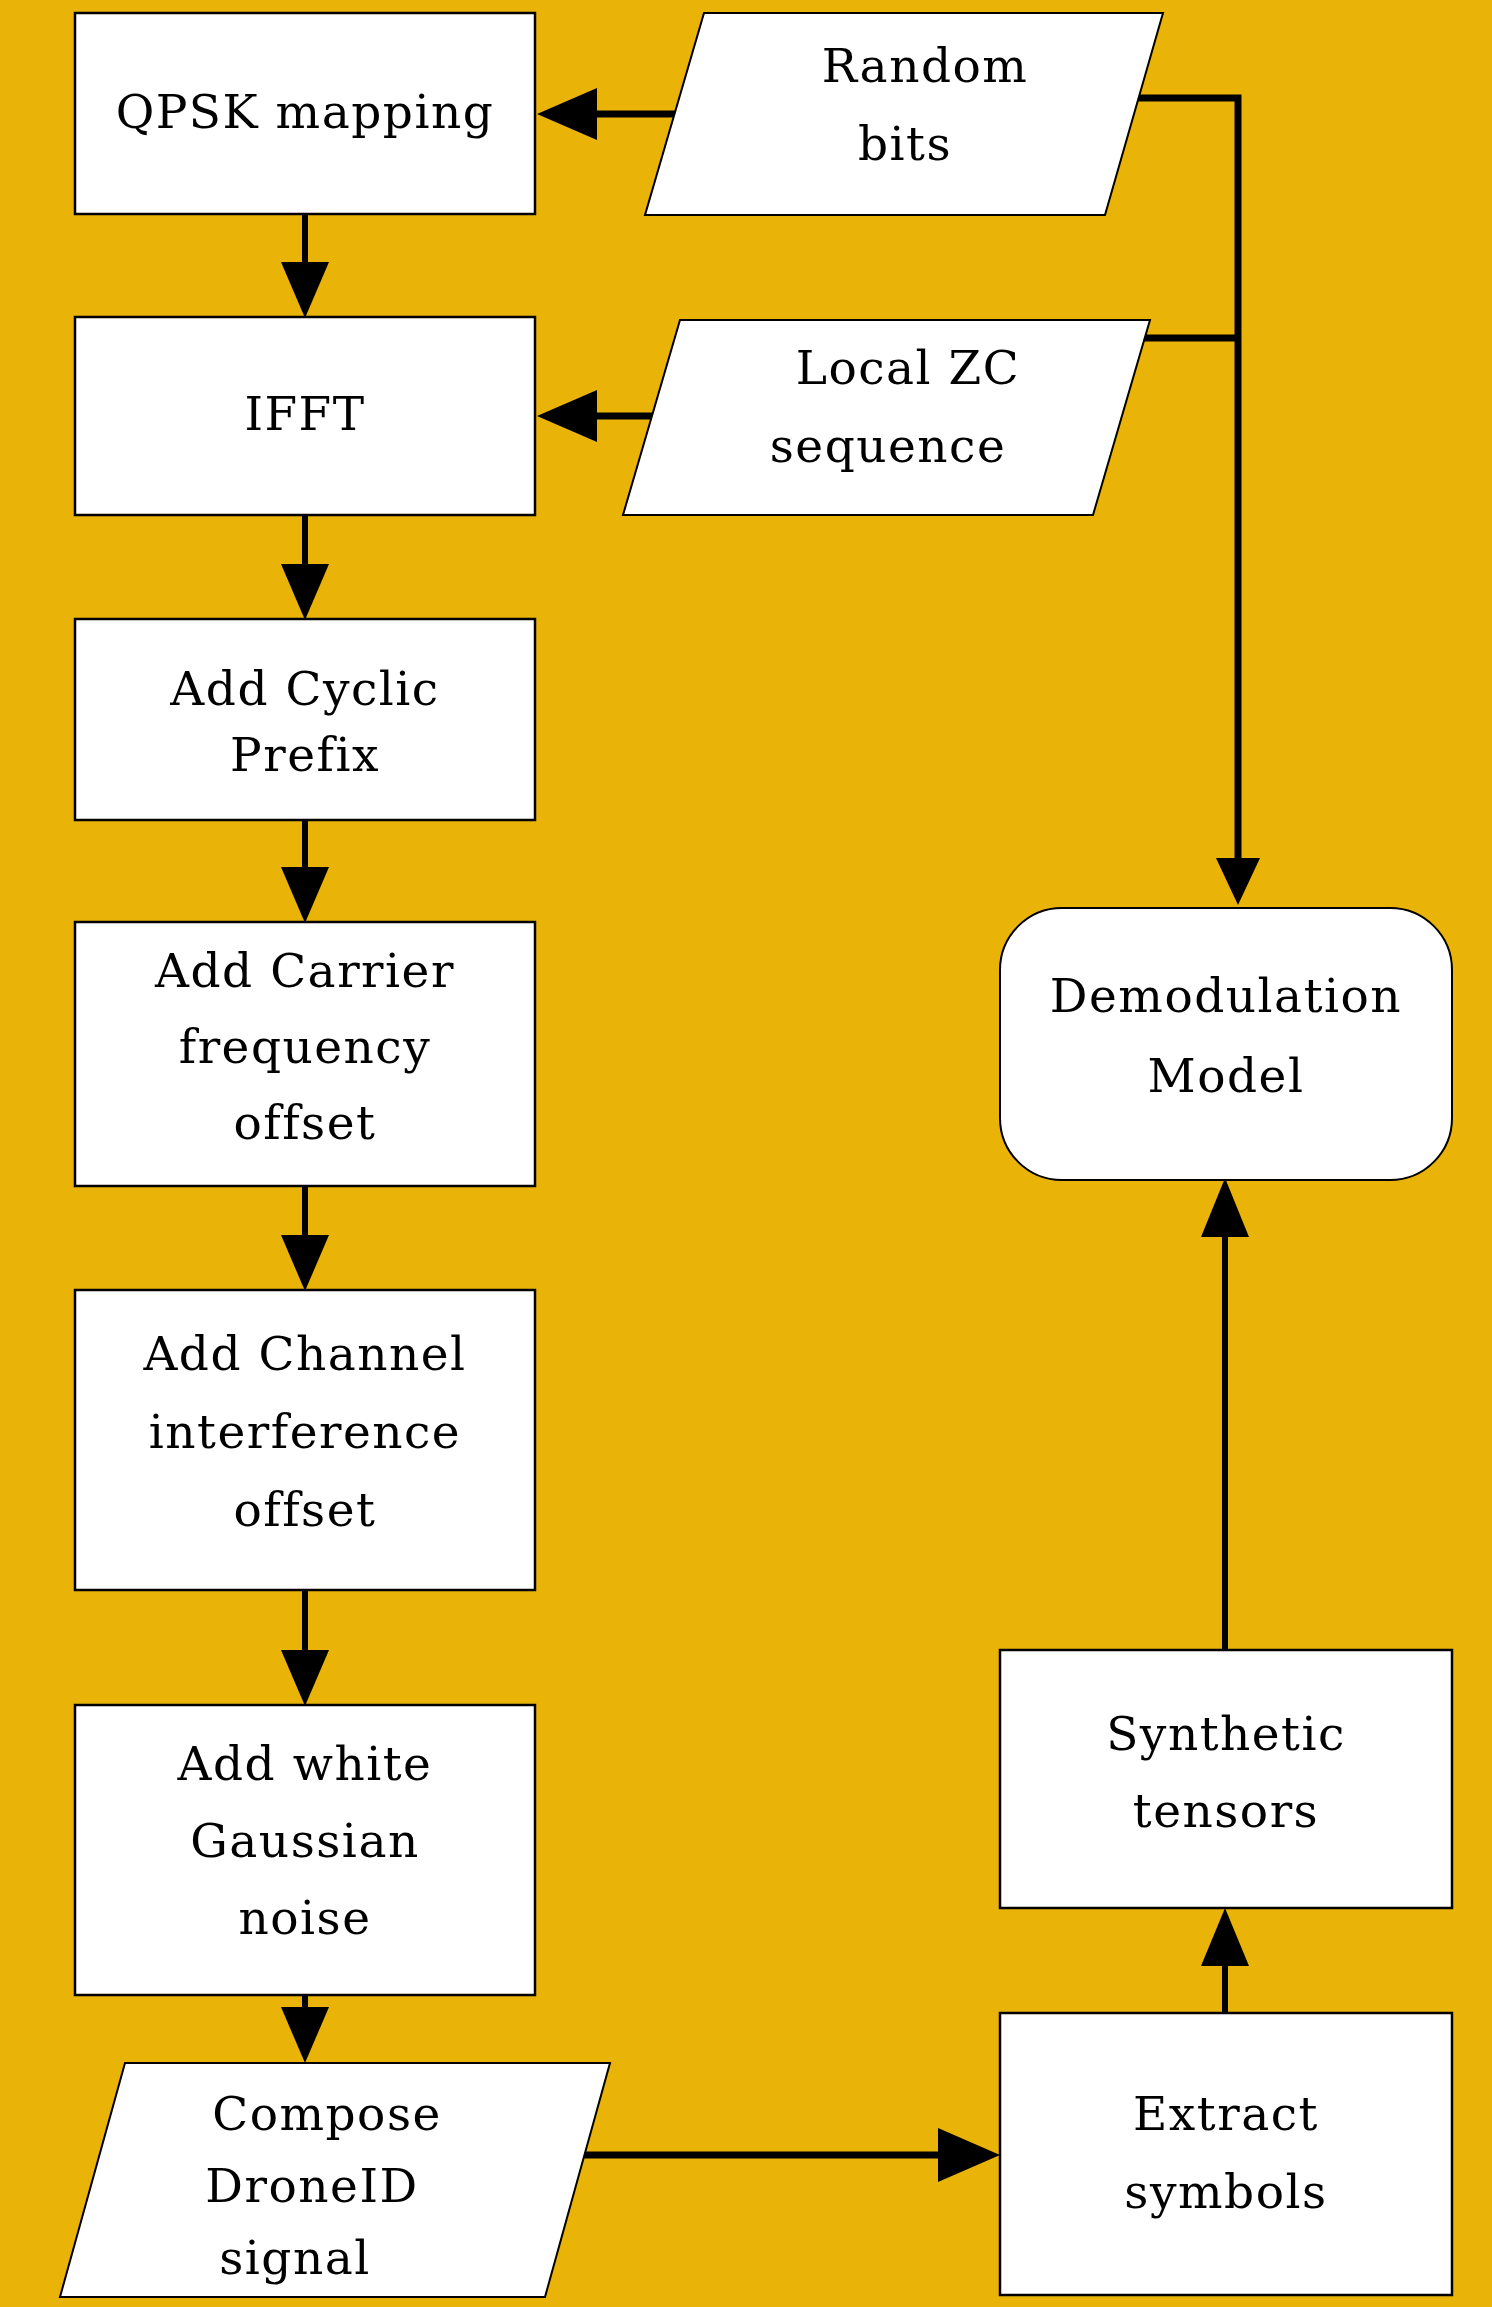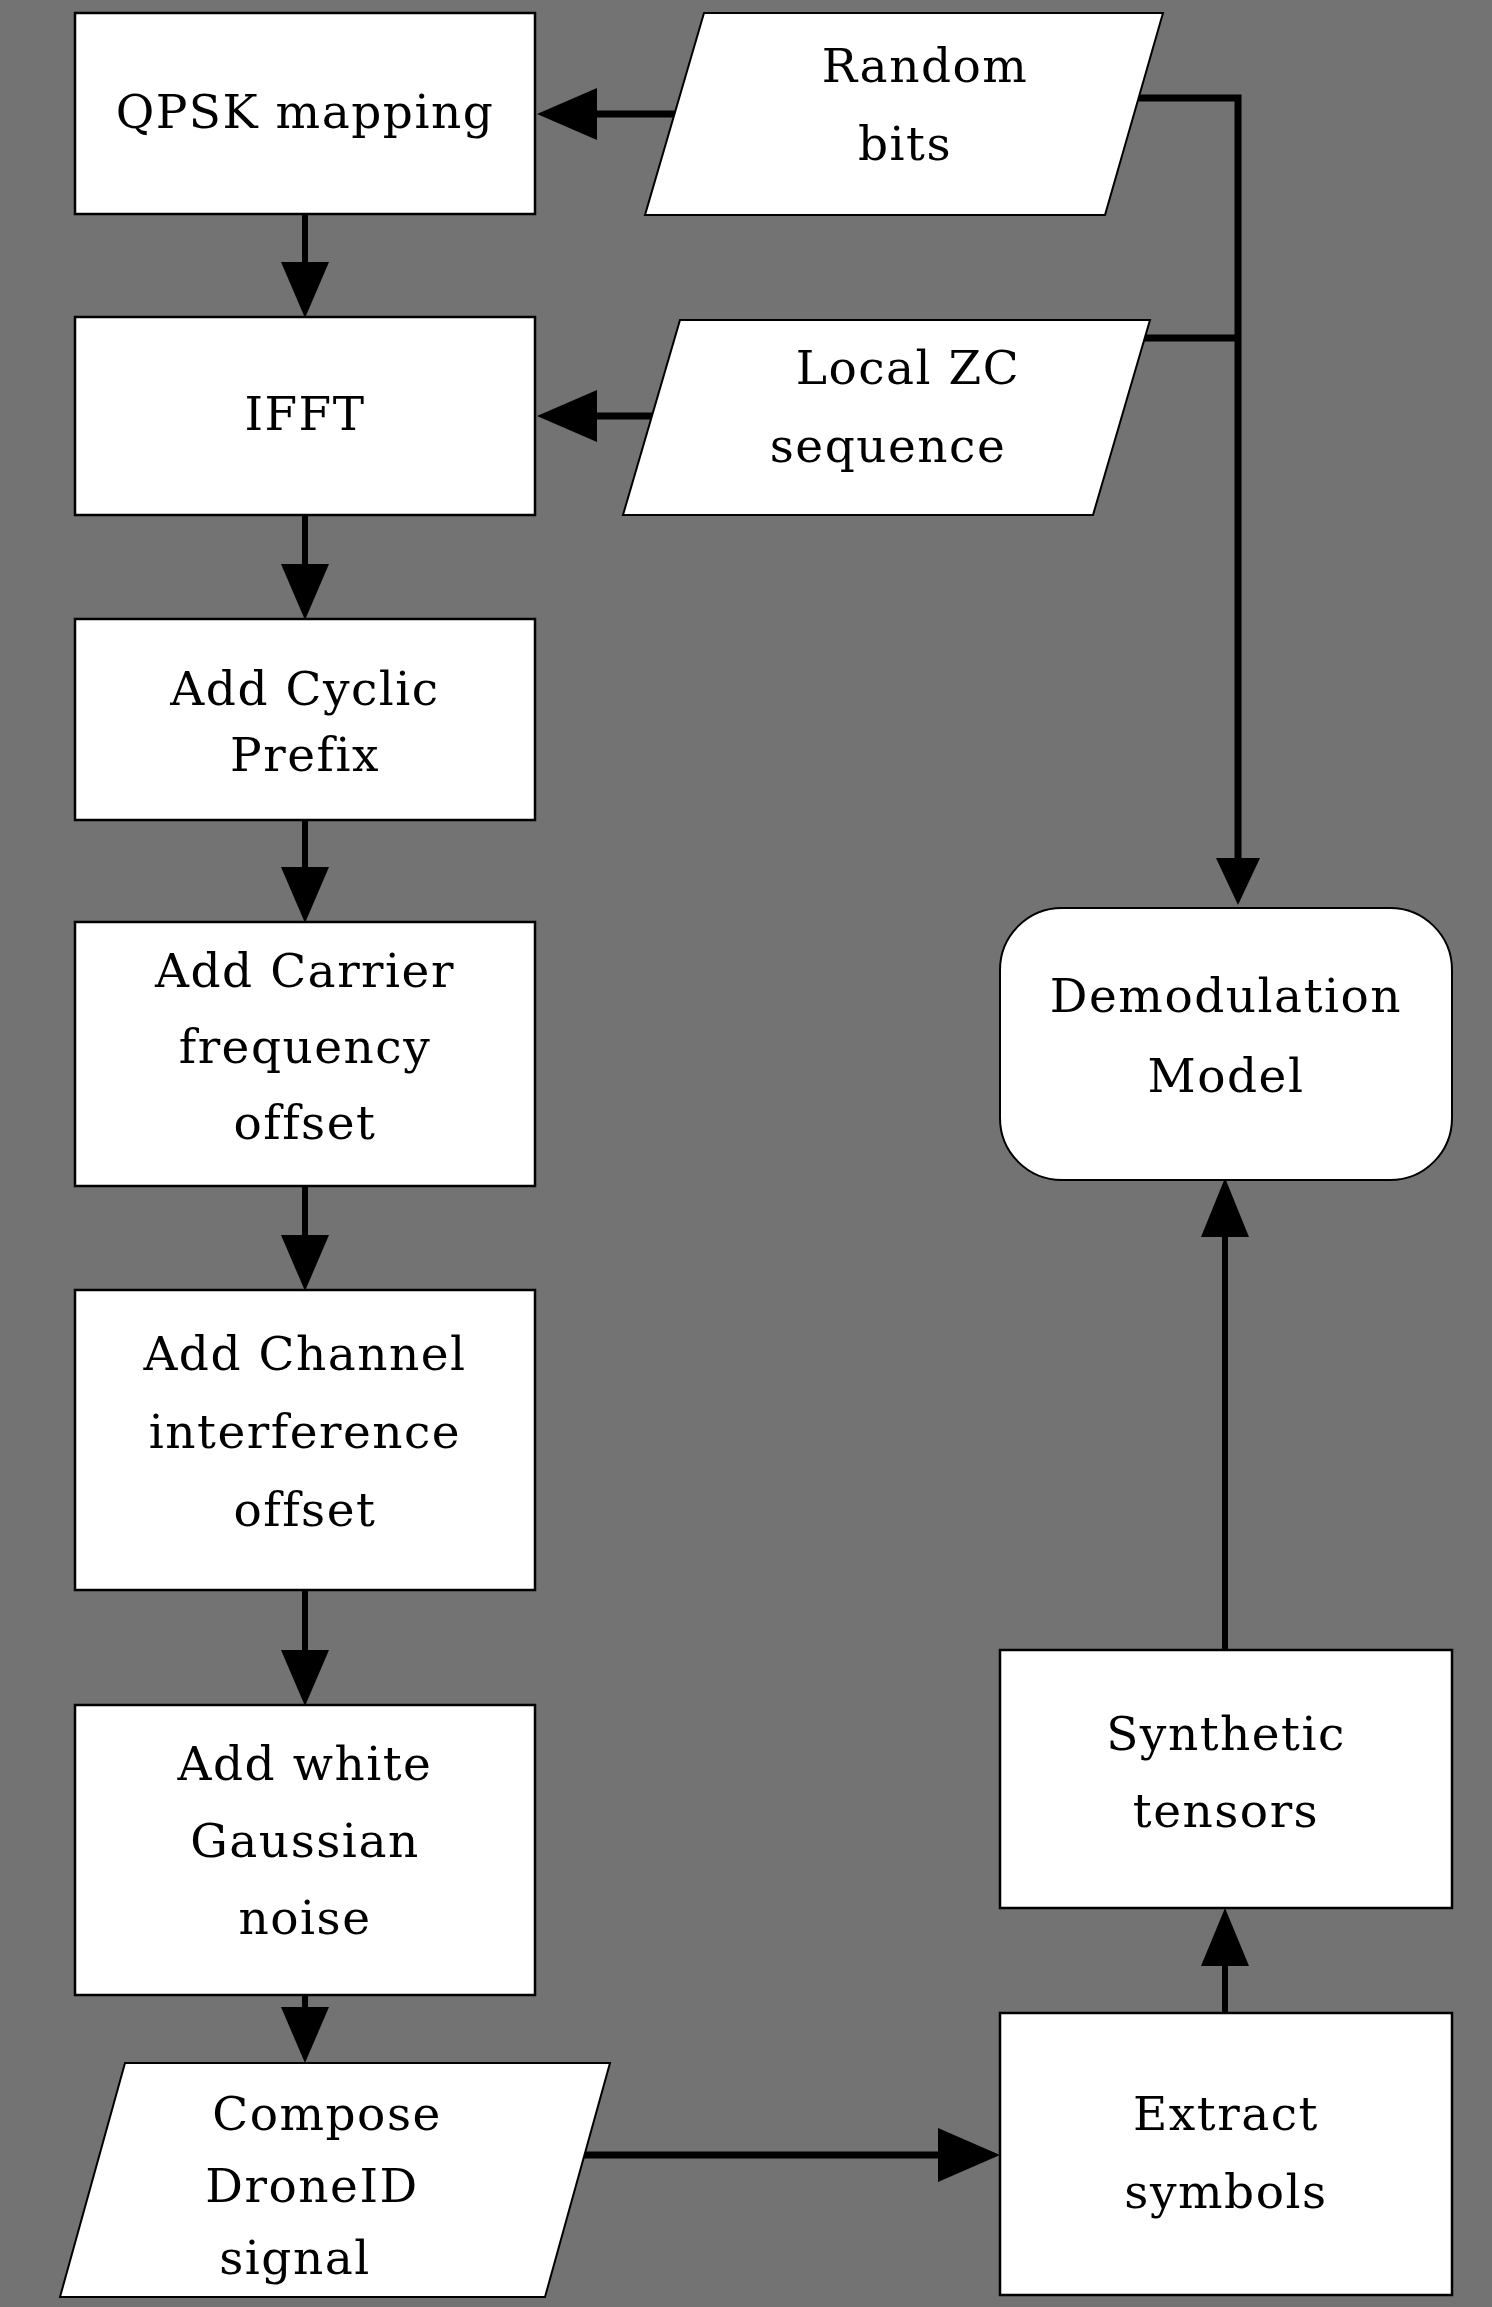--- a/index.html
+++ b/index.html
@@ -11,21 +11,21 @@
   body {
     width: 1492px;
     height: 2307px;
     font-family: "DejaVu Serif", serif;
     overflow: hidden;
   }
   #flowchart-root {
     position: relative;
     width: 1492px;
     height: 2307px;
-    background: #737373;
+    background: #eab308;
   }
   svg#flow-svg {
     position: absolute;
     top: 0;
     left: 0;
     width: 1492px;
     height: 2307px;
     display: block;
   }
   .node-shape {

